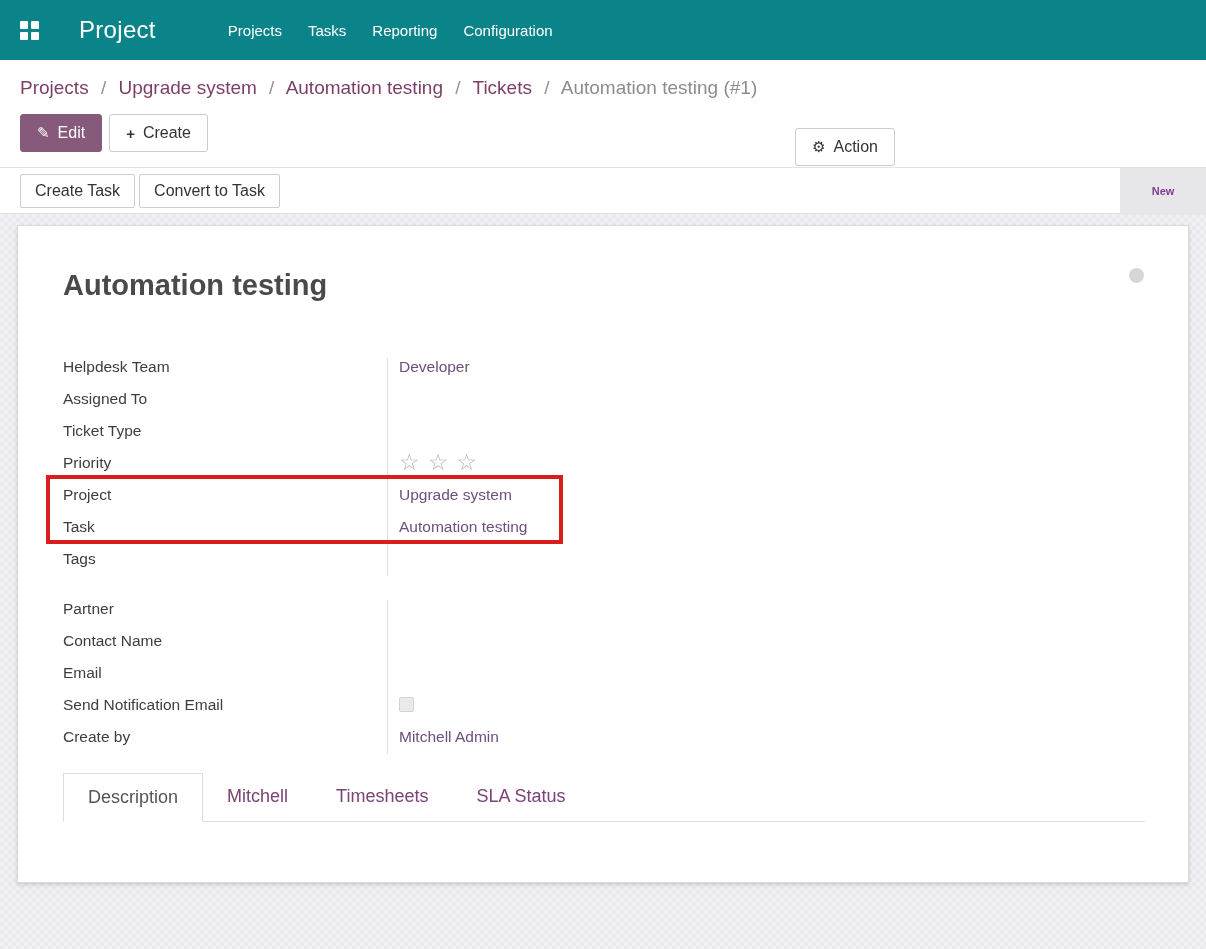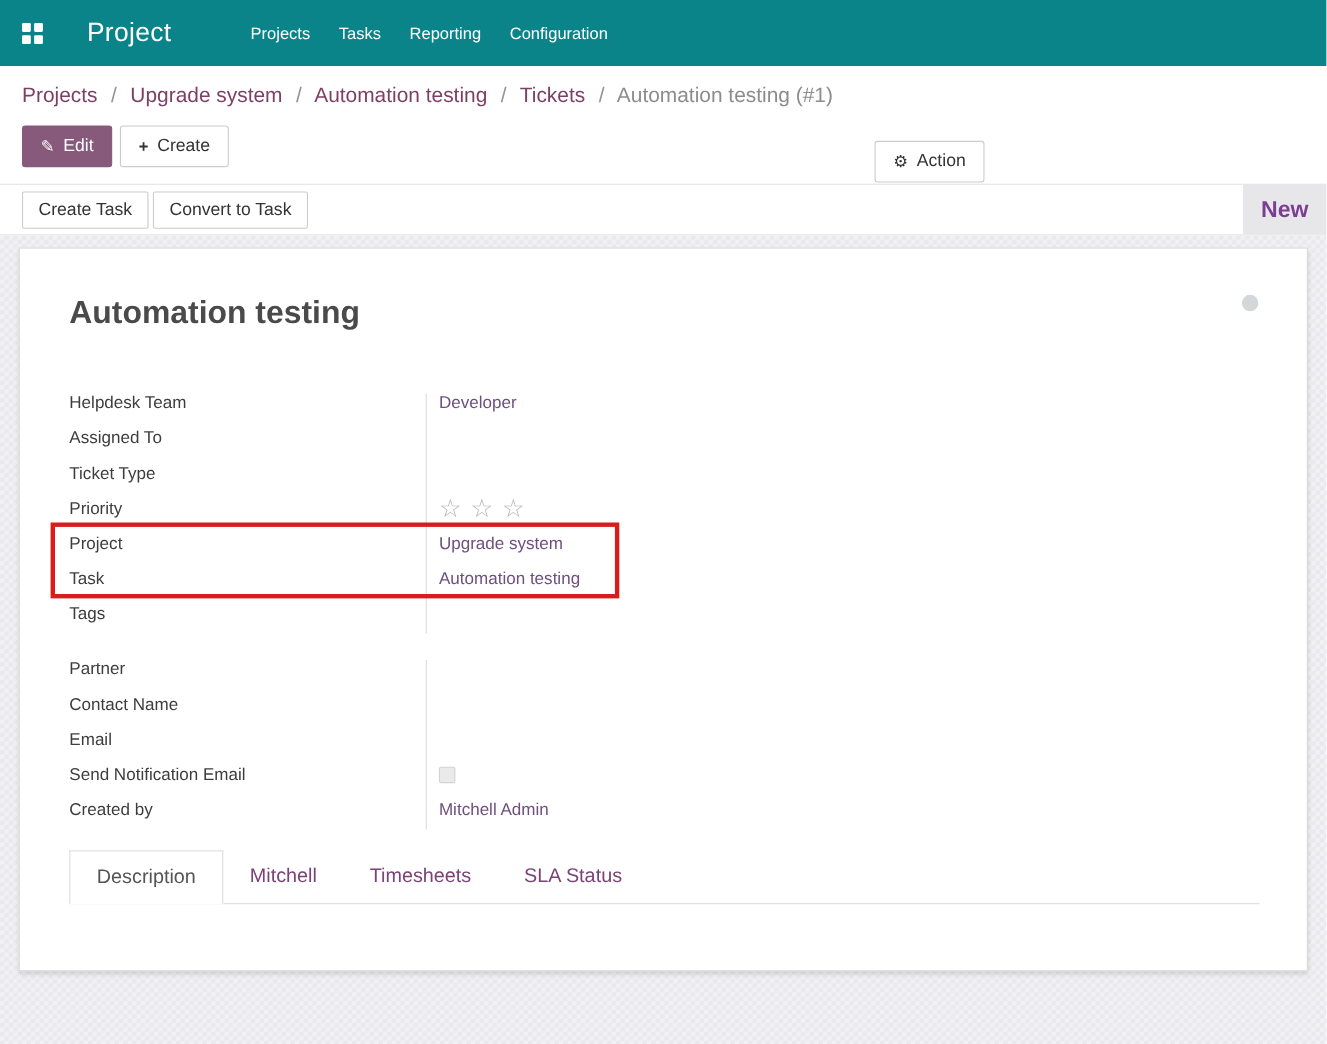--- a/index.html
+++ b/index.html
@@ -29,23 +29,23 @@
   .btn .bicon { margin-right:8px; font-size:15px; }
   .btn-primary { background:var(--brand); border-color:var(--brand); color:#fff; }
   .btn-action { position:absolute; left:795px; top:68px; }
 
   
   .statusbar { height:47px; background:#fff; border-top:1px solid #e3e3e3;
     border-bottom:1px solid #e3e3e3; display:flex; align-items:center;
     padding-left:20px; position:relative; }
   .btn-sm { height:34px; font-size:16px; padding:0 14px; border-radius:2px; }
   .statusbar .btn-sm + .btn-sm { margin-left:4px; }
-  .stage-badge { position:absolute; right:0; top:0; bottom:0; width:76px;
+  .stage-badge { position:absolute; right:0; top:0; bottom:0; width:86px;
     background:#e7e7ea; display:flex; align-items:center; justify-content:center;
-    font-size:21px; font-weight:bold; color:var(--stage-text); cursor:pointer; }
+    font-size:11px; font-weight:bold; color:var(--stage-text); cursor:pointer; }
 
   
   .content { height:735px; padding-top:11px;
     background-color:#f1f0f2;
     background-image:
       linear-gradient(45deg,#e9e8ec 25%,transparent 25%,transparent 75%,#e9e8ec 75%),
       linear-gradient(45deg,#e9e8ec 25%,transparent 25%,transparent 75%,#e9e8ec 75%);
     background-size:8px 8px; background-position:0 0,4px 4px; }
   .sheet { width:1172px; margin-left:17px; height:658px; background:#fff;
     border:1px solid #d8d8d8; box-shadow:0 2px 4px rgba(0,0,0,.14);
@@ -180,21 +180,21 @@
         <div class="f-value"></div>
 
         <div class="f-label">Email</div>
         <div class="f-value"></div>
 
         <div class="f-label">Send Notification Email</div>
         <div class="f-value">
             <div class="checkbox"></div>
           </div>
 
-        <div class="f-label">Created by</div>
+        <div class="f-label">Create by</div>
         <div class="f-value"><span class="f-link">Mitchell Admin</span></div>
       </div>
     </div>
 
     <div class="tabs">
       <div class="tab active">Description</div>
       <div class="tab">Mitchell</div>
       <div class="tab">Timesheets</div>
       <div class="tab">SLA Status</div>
     </div>

